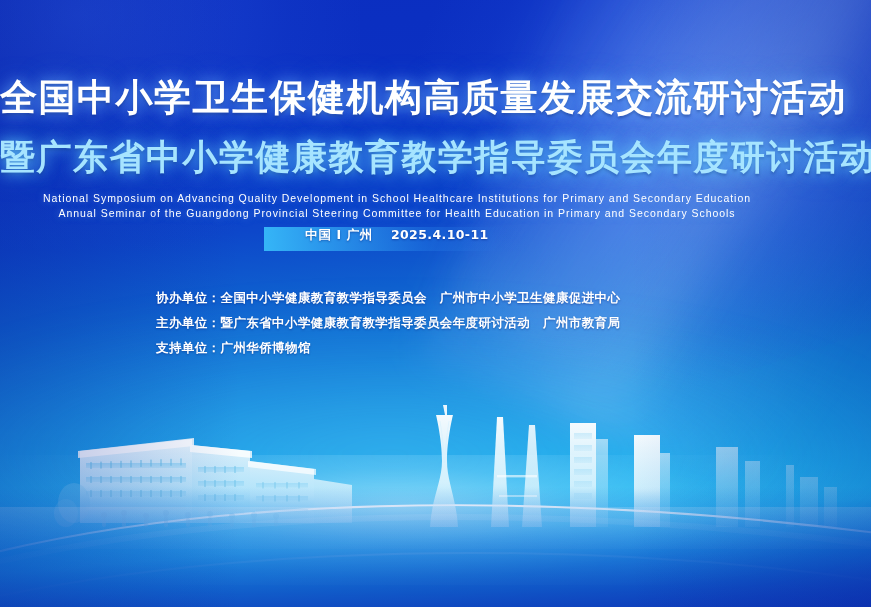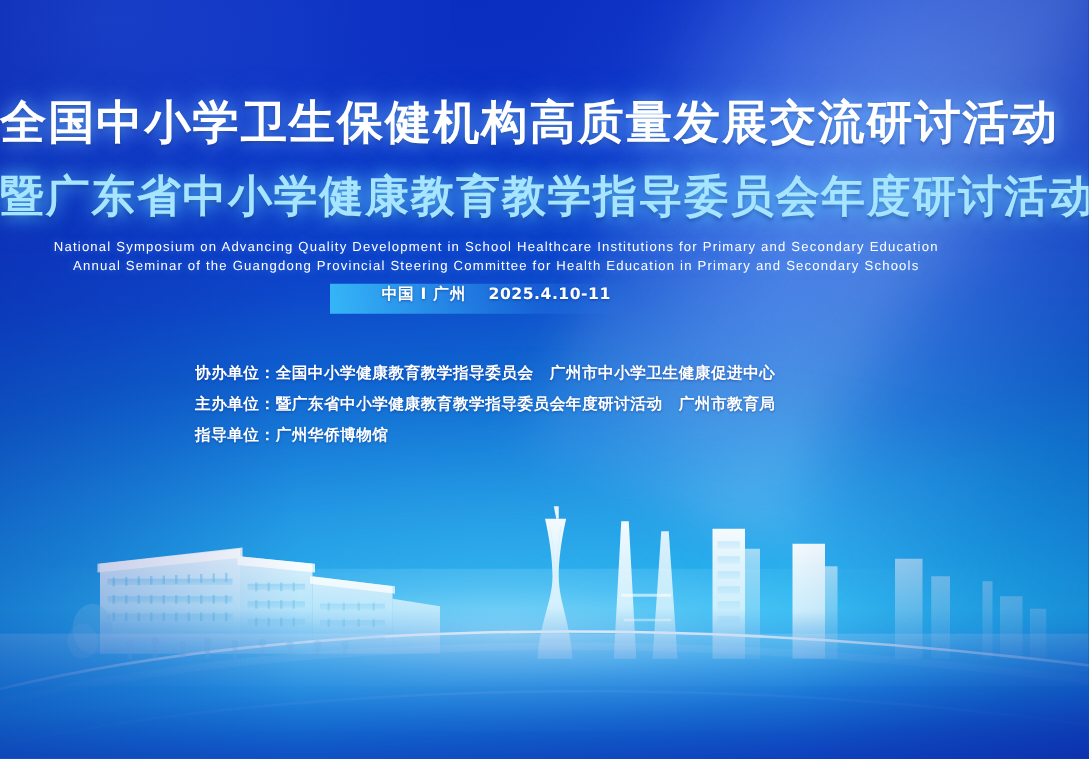--- a/index.html
+++ b/index.html
@@ -472,19 +472,19 @@
     <div class="org-list">
       <div class="org-line">
         <span class="org-label">协办单位：</span>
         <span class="org-value">全国中小学健康教育教学指导委员会　广州市中小学卫生健康促进中心</span>
       </div>
       <div class="org-line">
         <span class="org-label">主办单位：</span>
         <span class="org-value">暨广东省中小学健康教育教学指导委员会年度研讨活动　广州市教育局</span>
       </div>
       <div class="org-line">
-        <span class="org-label">指导单位：</span>
+        <span class="org-label">支持单位：</span>
         <span class="org-value">广州华侨博物馆</span>
       </div>
     </div>
 
   </div>
 </div>
 
 </body></html>

